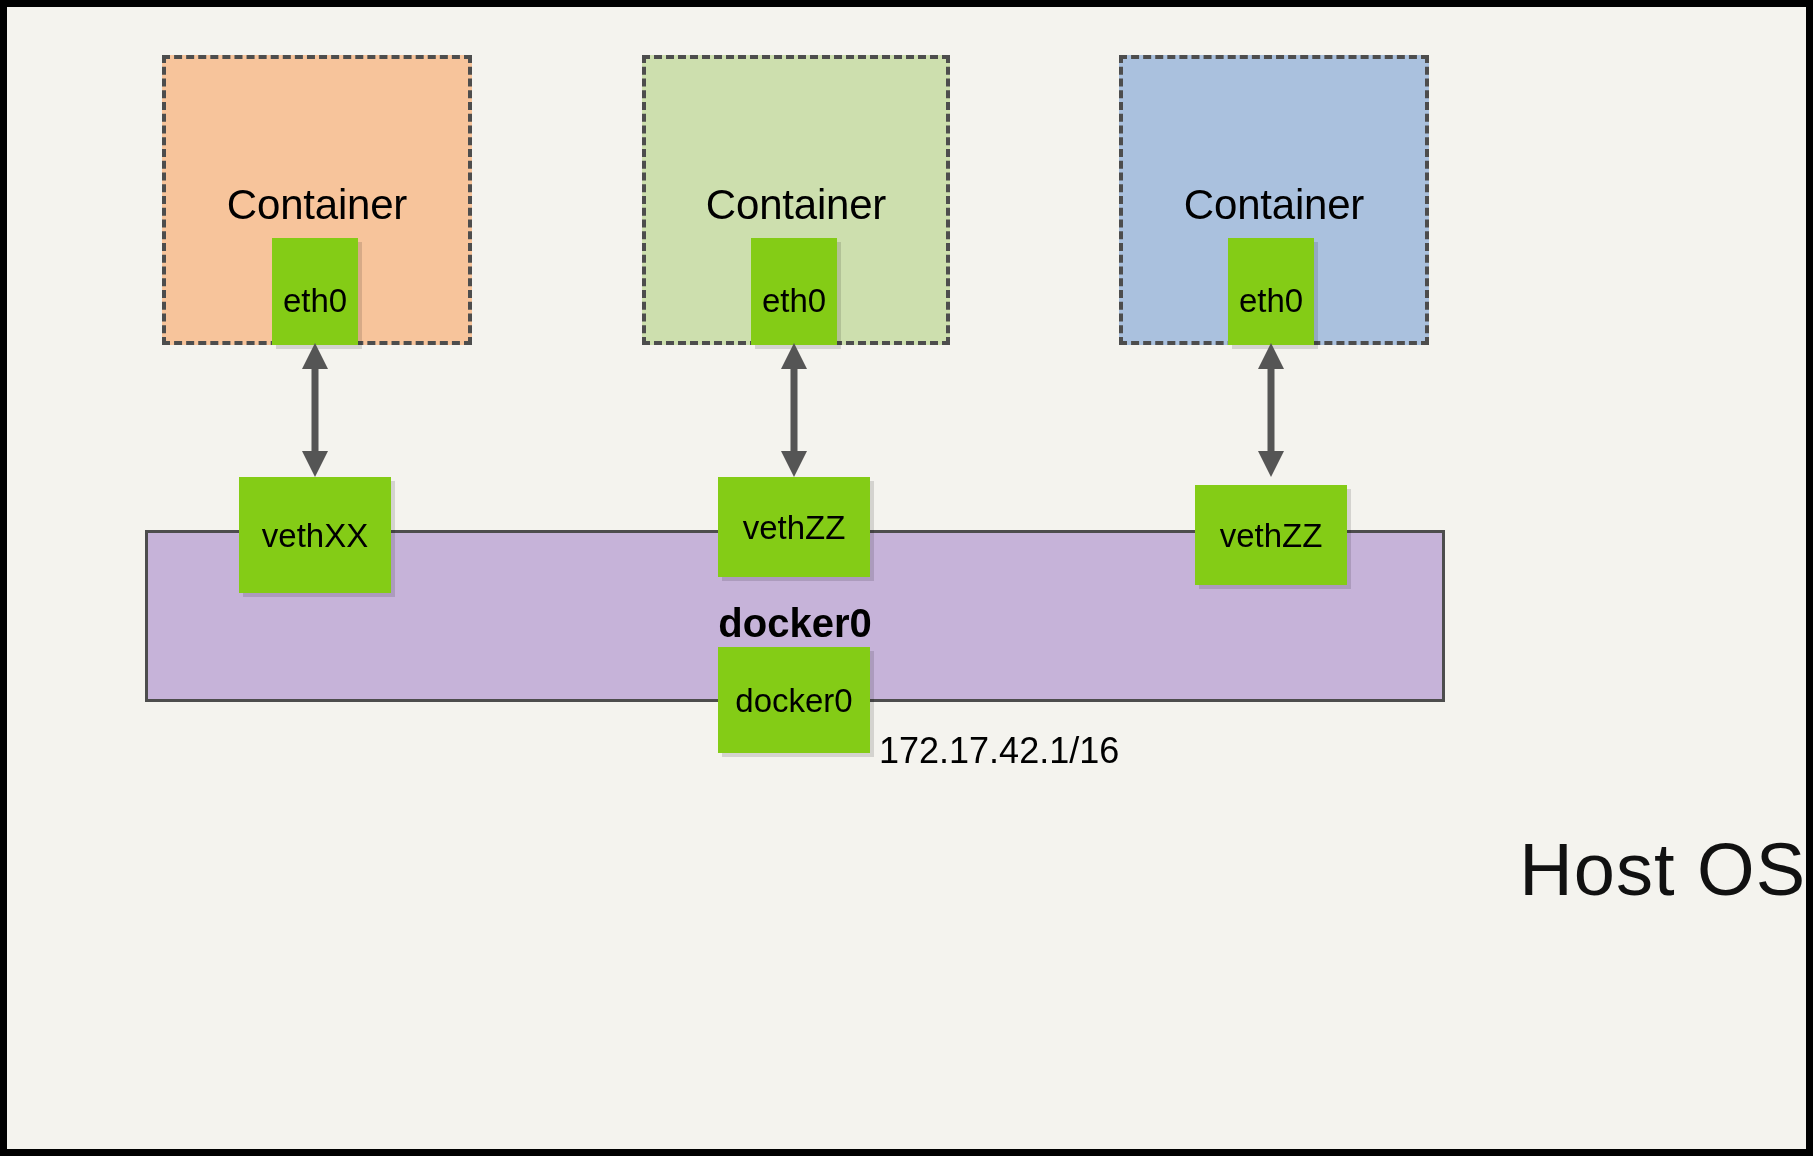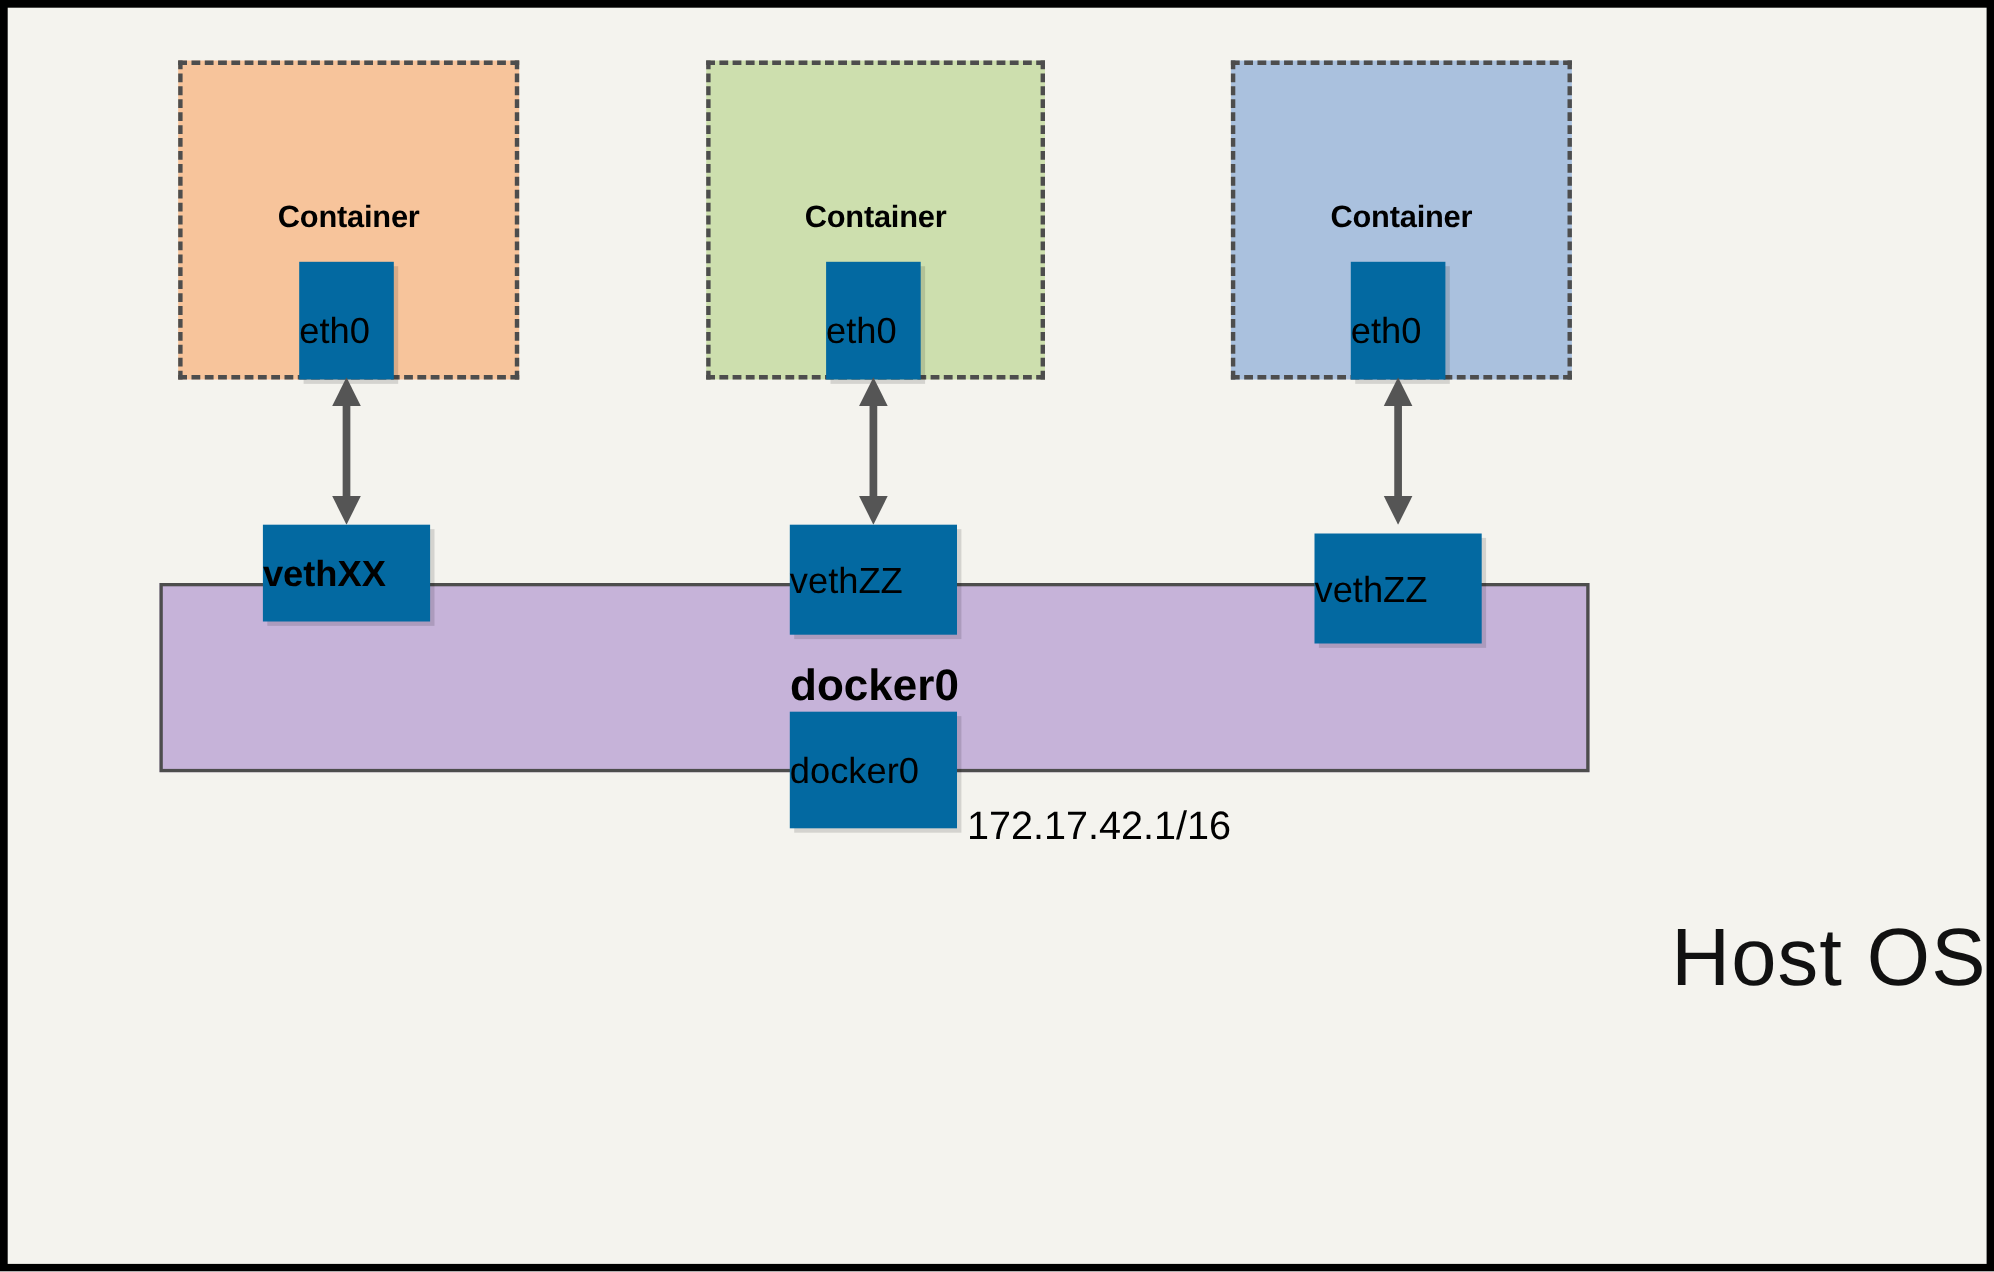--- a/index.html
+++ b/index.html
@@ -30,35 +30,35 @@
     position: absolute;
     border: 4px dashed #4d4d4d;
     box-sizing: border-box;
   }
   .container-title {
     position: absolute;
     left: 0;
     right: 0;
     top: 122px;
     text-align: center;
-    font-size: 28px;
-    font-weight: bold;
+    font-size: 42px;
+    font-weight: normal;
     color: #000000;
     letter-spacing: -0.2px;
   }
 
   
   .note {
     position: absolute;
-    background: #0369a1;
+    background: #84cc16;
     box-sizing: border-box;
     box-shadow: 4px 4px 0 0 rgba(0,0,0,0.13);
     display: flex;
     align-items: center;
-    justify-content: flex-start;
+    justify-content: center;
     color: #000000;
     font-size: 33px;
     font-weight: normal;
     line-height: 1;
   }
   .note.eth {
     padding-top: 46px;
     align-items: flex-start;
   }
 
@@ -145,21 +145,21 @@
     <svg class="arrow" style="left:1244px; top:336px; width:40px; height:134px;" viewBox="0 0 40 134">
       <line x1="20" y1="16" x2="20" y2="118" stroke="#555555" stroke-width="7"></line>
       <polygon points="20,0 33,26 7,26" fill="#555555"></polygon>
       <polygon points="20,134 33,108 7,108" fill="#555555"></polygon>
     </svg>
 
     <div id="docker-bar" style="left:138px; top:523px; width:1300px; height:172px;">
       <div id="docker-bar-label">docker0</div>
     </div>
 
-    <div class="note" style="left:232px; top:470px; width:152px; height:88px;font-weight:bold;">
+    <div class="note" style="left:232px; top:470px; width:152px; height:116px;">
       <span>vethXX</span>
     </div>
 
     <div class="note" style="left:711px; top:470px; width:152px; height:100px;">
       <span>vethZZ</span>
     </div>
 
     <div class="note" style="left:1188px; top:478px; width:152px; height:100px;">
       <span>vethZZ</span>
     </div>

